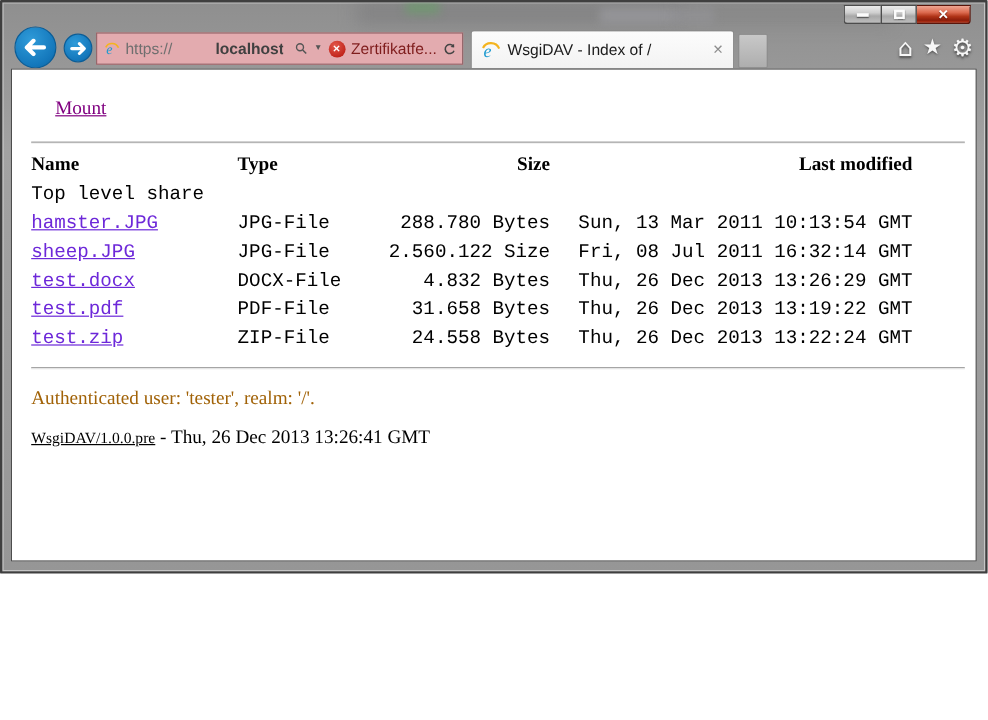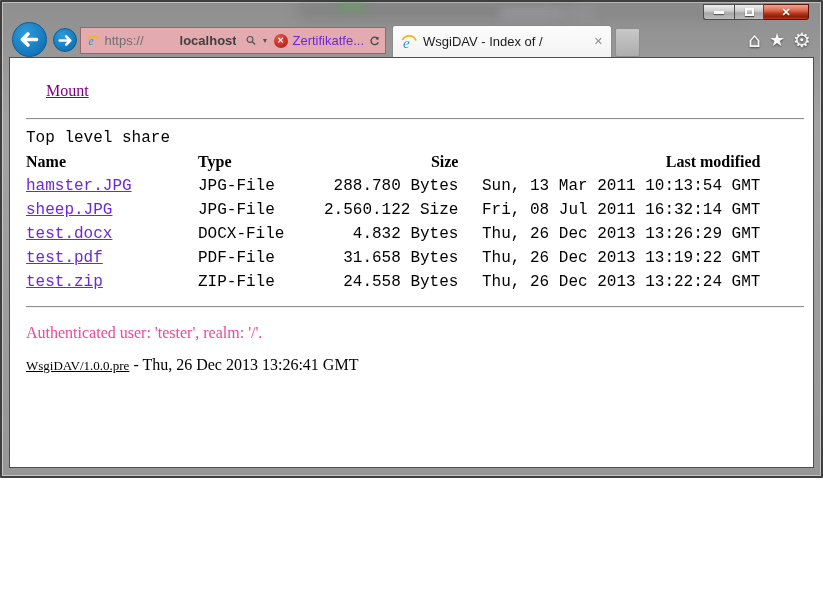--- a/index.html
+++ b/index.html
@@ -56,21 +56,21 @@
   .url .scheme, .url .rest { color:#6f6f6f; }
   .url .host { color:#404040; font-weight:700;margin-left:36px; }
   .addr-spacer { flex:1; }
   .chev { font-size:7px; color:#555; }
   .cert-icon {
     width:14px; height:14px; border-radius:50%;
     background:radial-gradient(circle at 38% 30%, #e3574b, #c0231a 75%);
     color:#fff; font-size:8px; font-weight:bold;
     display:flex; align-items:center; justify-content:center; flex:0 0 auto;
   }
-  .cert-text { color:#6d28d9; white-space:nowrap; }
+  .cert-text { color:#7f1d1d; white-space:nowrap; }
 
   .tab {
     position:absolute; left:390px; top:23px; width:220px; height:32px;
     background:linear-gradient(180deg,#fcfcfc,#f3f3f3);
     border:1px solid #8a8a8a; border-bottom:none; border-radius:3px 3px 0 0;
     display:flex; align-items:center; gap:6px; padding:0 8px; font-size:13px; color:#1b1b1b;
   }
   .tab-close { margin-left:auto; color:#8d8d8d; font-size:11px; }
   .newtab-stub {
     position:absolute; left:613px; top:26px; width:25px; height:29px;
@@ -95,21 +95,21 @@
   hr.rule2 { margin-top:12px; }
 
   table.listing { border-collapse:collapse; margin-top:6px; font-family:"Liberation Mono","DejaVu Sans Mono",monospace; font-size:16px; color:#000; table-layout:fixed; }
   table.listing col.c-name { width:172px; } table.listing col.c-type { width:126px; }
   table.listing col.c-size { width:127px; } table.listing col.c-mod  { width:302px; }
   table.listing th { font-family:"Liberation Serif",serif; font-size:16px; font-weight:bold; text-align:left; height:24px; padding:0; }
   table.listing th.right, table.listing td.right { text-align:right; }
   table.listing td { height:24px; padding:0; white-space:pre; }
   a.file-link { color:#6d28d9; text-decoration:underline; }
 
-  .auth-line { font-family:"Liberation Serif",serif; font-size:16px; margin-top:16px; color:#ec4899; }
+  .auth-line { font-family:"Liberation Serif",serif; font-size:16px; margin-top:16px; color:#a16207; }
   .footer-line { font-family:"Liberation Serif",serif; font-size:16px; margin-top:14px; color:#000; }
   a.footer-link { font-size:13px; color:#000000; text-decoration:underline; }
 </style>
 </head>
 <body>
 
 <div class="window">
 
   <div class="blob b1"></div>
   <div class="blob b2"></div>
@@ -186,29 +186,29 @@
 
       <table class="listing">
         <colgroup>
             <col class="c-name">
             <col class="c-type">
             <col class="c-size">
             <col class="c-mod">
           </colgroup>
         <tbody>
             <tr>
-          <td colspan="4">Top level share</td>
-        </tr>
-        <tr>
           <th>Name</th>
           <th>Type</th>
           <th class="right">Size</th>
           <th class="right">Last modified</th>
         </tr>
         <tr>
+          <td colspan="4">Top level share</td>
+        </tr>
+        <tr>
           <td><a class="file-link" href="#">hamster.JPG</a></td>
           <td>JPG-File</td>
           <td class="right">288.780 Bytes</td>
           <td class="right">Sun, 13 Mar 2011 10:13:54 GMT</td>
         </tr>
         <tr>
           <td><a class="file-link" href="#">sheep.JPG</a></td>
           <td>JPG-File</td>
           <td class="right">2.560.122 Size</td>
           <td class="right">Fri, 08 Jul 2011 16:32:14 GMT</td>

